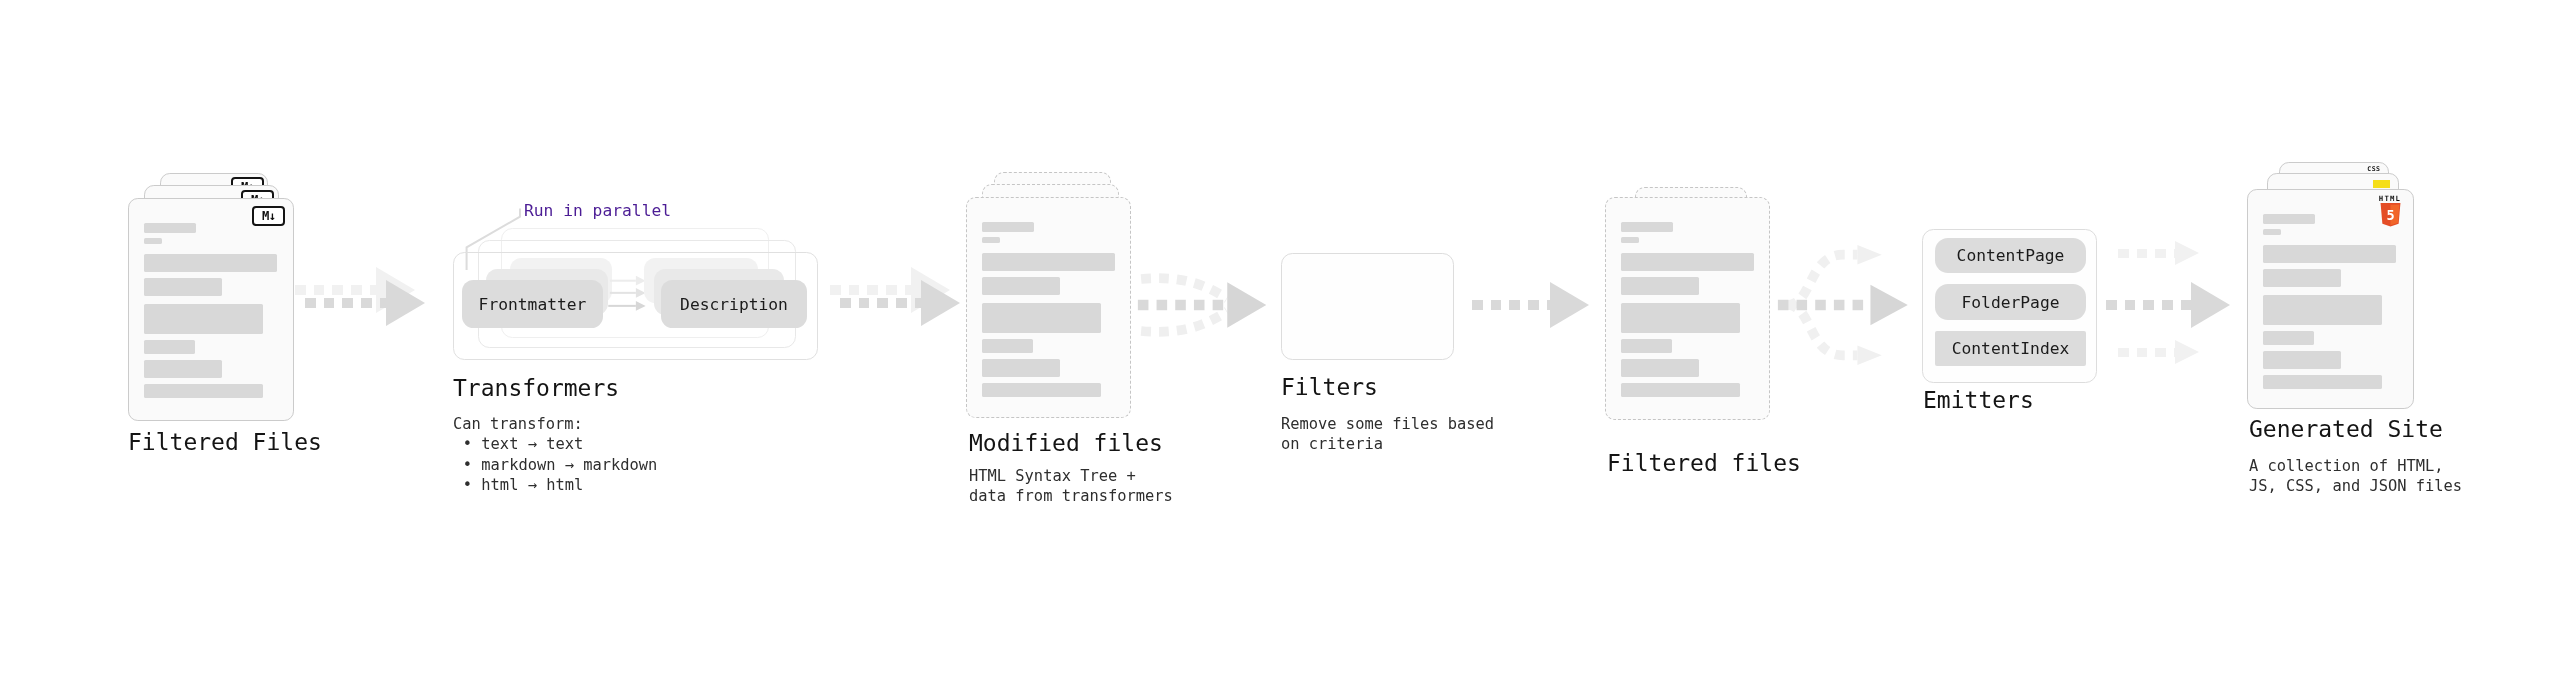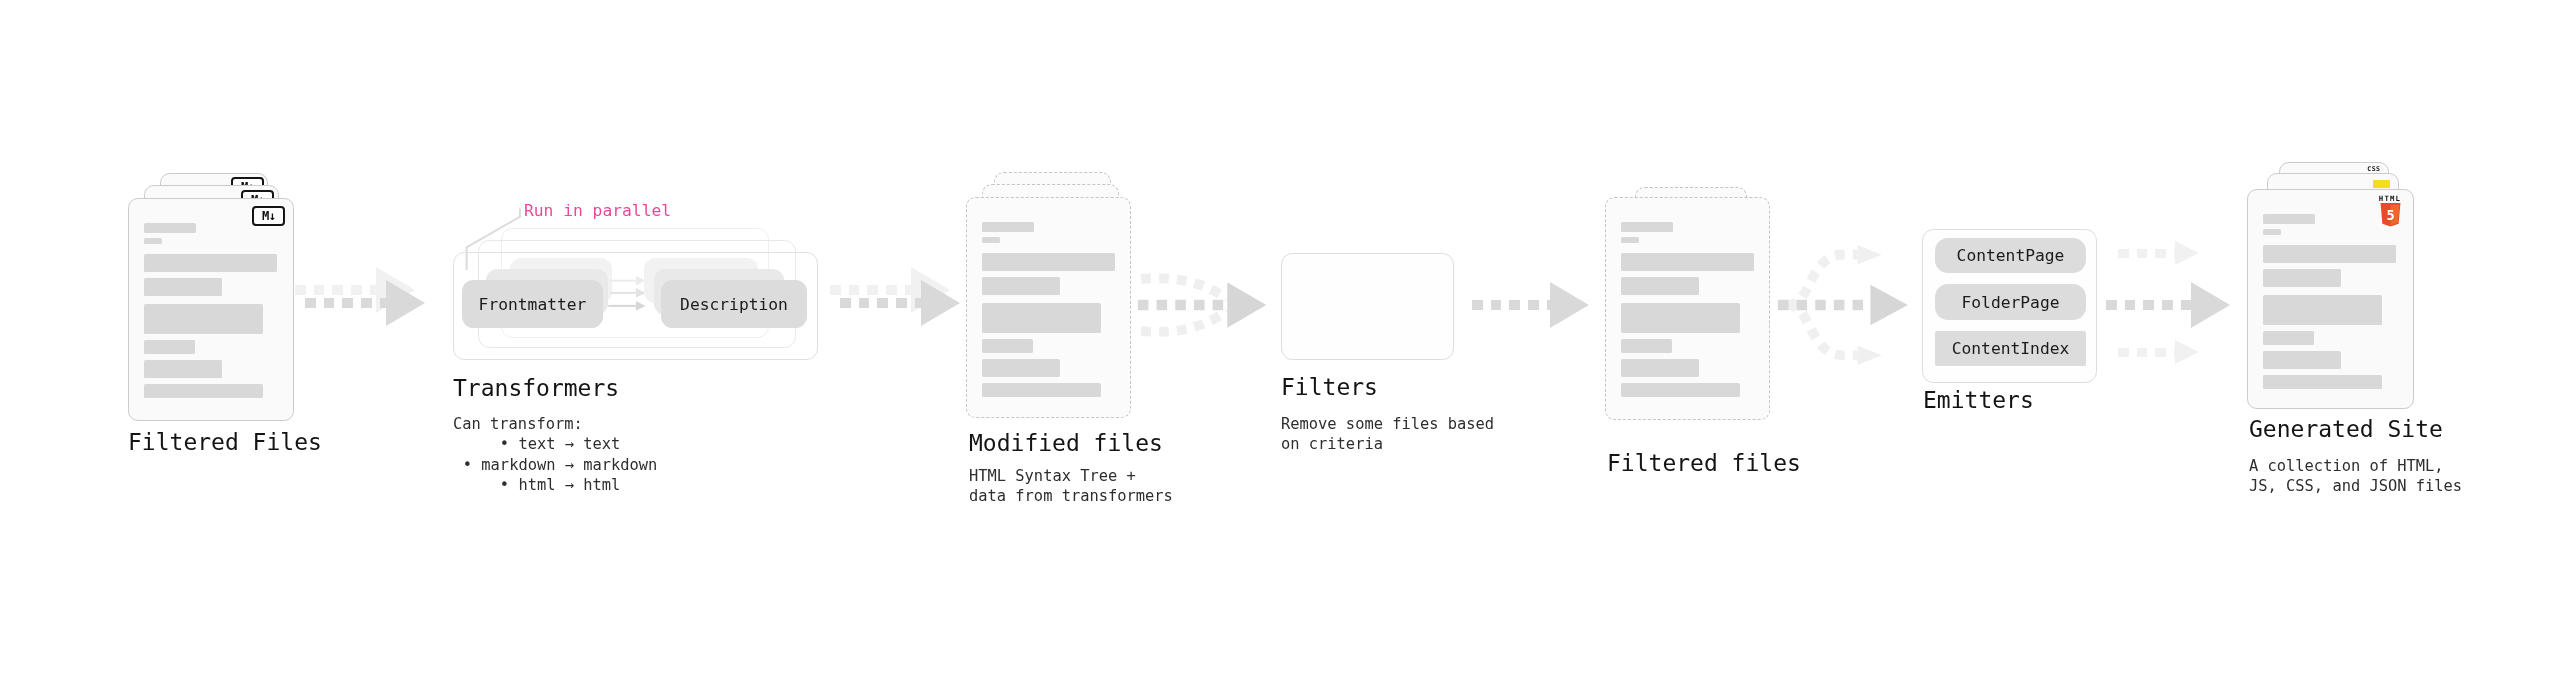--- a/index.html
+++ b/index.html
@@ -28,22 +28,22 @@
   .html5-badge { position:absolute; right:9px; top:4.9px; width:28px; text-align:center; }
   .html5-badge .word { font-size:7.3px; font-weight:bold; letter-spacing:1.2px; color:#111; line-height:8.1px; }
   .js-badge { position:absolute; right:8.1px; top:5.7px; width:17px; height:8.1px; background:var(--js-yellow,#f5de19); }
   .css-badge { position:absolute; right:6.5px; top:3.3px; width:15.4px; text-align:center; }
   .css-badge .word { font-size:6.5px; font-weight:bold; color:#111; line-height:6.5px; letter-spacing:0.4px; }
   .css-underline { height:2.4px; width:15.4px; margin-top:0.8px; background:var(--css-blue,#1b73e8); }
 
   
   .title { position:absolute; font-size:23px; color:#141414; white-space:nowrap; line-height:23px; }
   .desc  { position:absolute; font-size:15.4px; color:#2e2e2e; white-space:nowrap; line-height:20.3px; }
-  .run-label { position:absolute; font-size:16.3px; color:#ec4899; white-space:nowrap; line-height:16.3px; }
-  .bullet { padding-left:9.8px;text-align:center; }
+  .run-label { position:absolute; font-size:16.3px; color:#4c1d95; white-space:nowrap; line-height:16.3px; }
+  .bullet { padding-left:9.8px; }
 
   
   .pill {
     position:absolute; background:var(--pill-gray,#dcdcdc); border-radius:11.4px;
     display:flex; align-items:center; justify-content:center;
     font-size:16.3px; color:#1b1b1b; box-sizing:border-box; white-space:nowrap;
   }
   .pill.ghost1 { background:#e9e9e9; }
   .pill.ghost2 { background:#f2f2f2; }
   .frame { position:absolute; border:1.6px solid #e0e0e0; border-radius:11.4px; box-sizing:border-box; background:transparent; }

